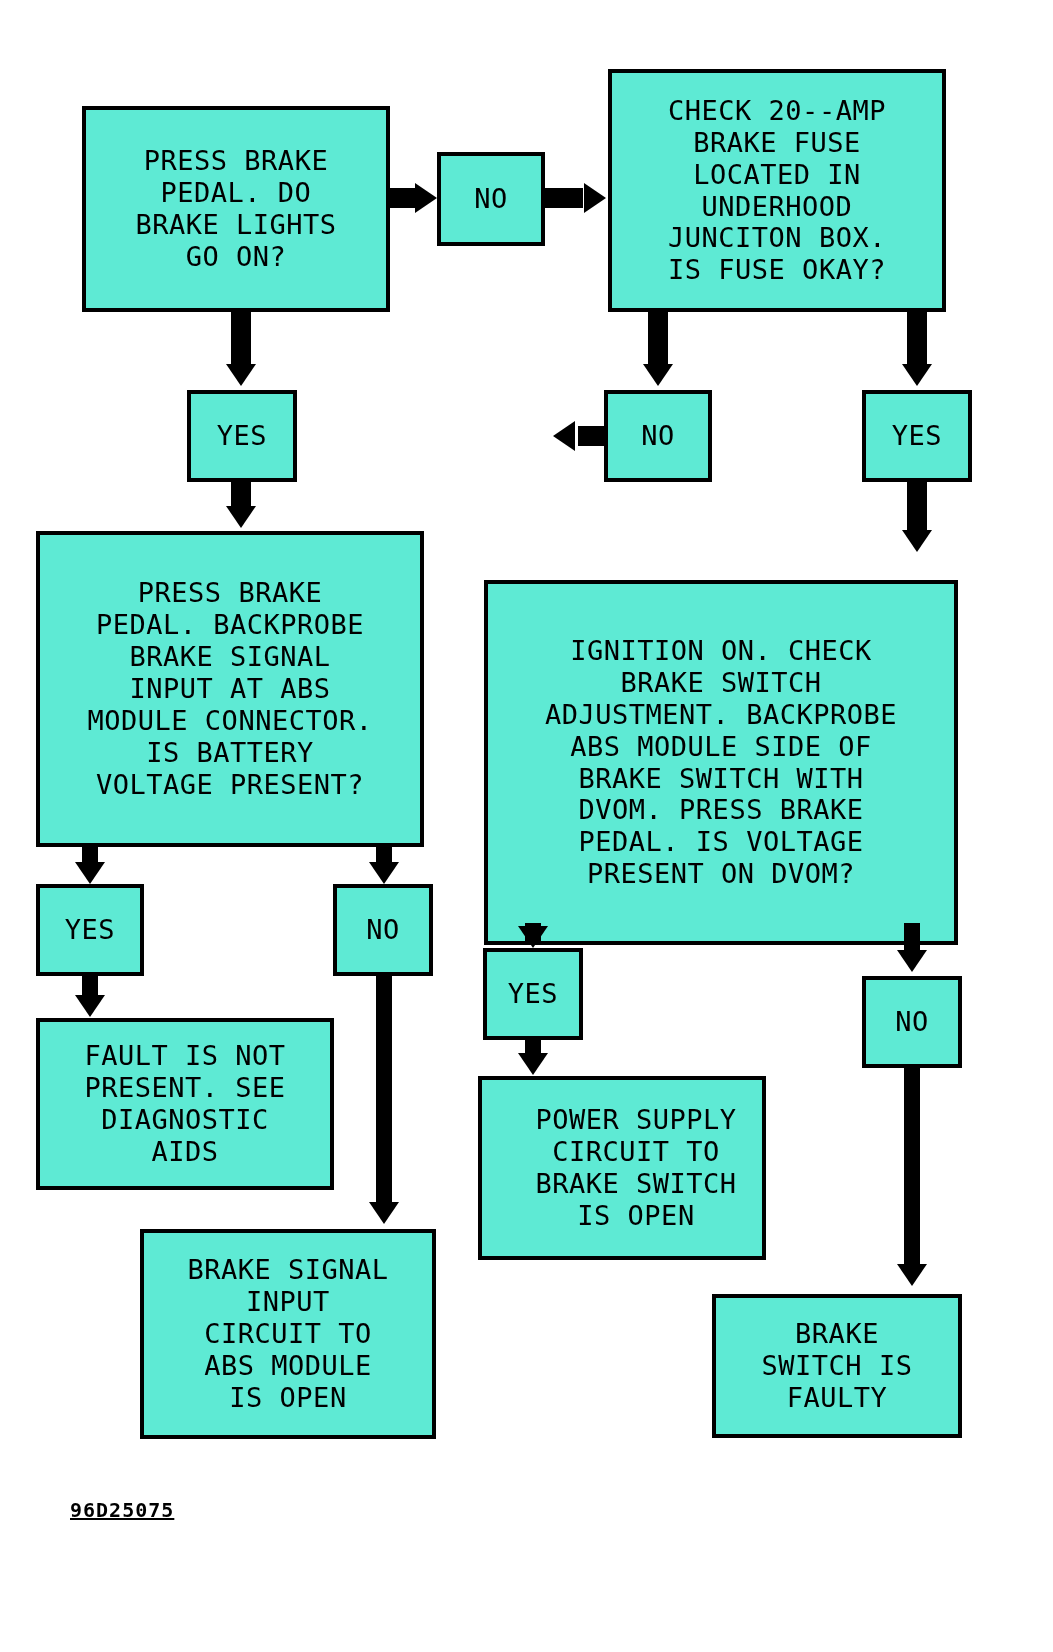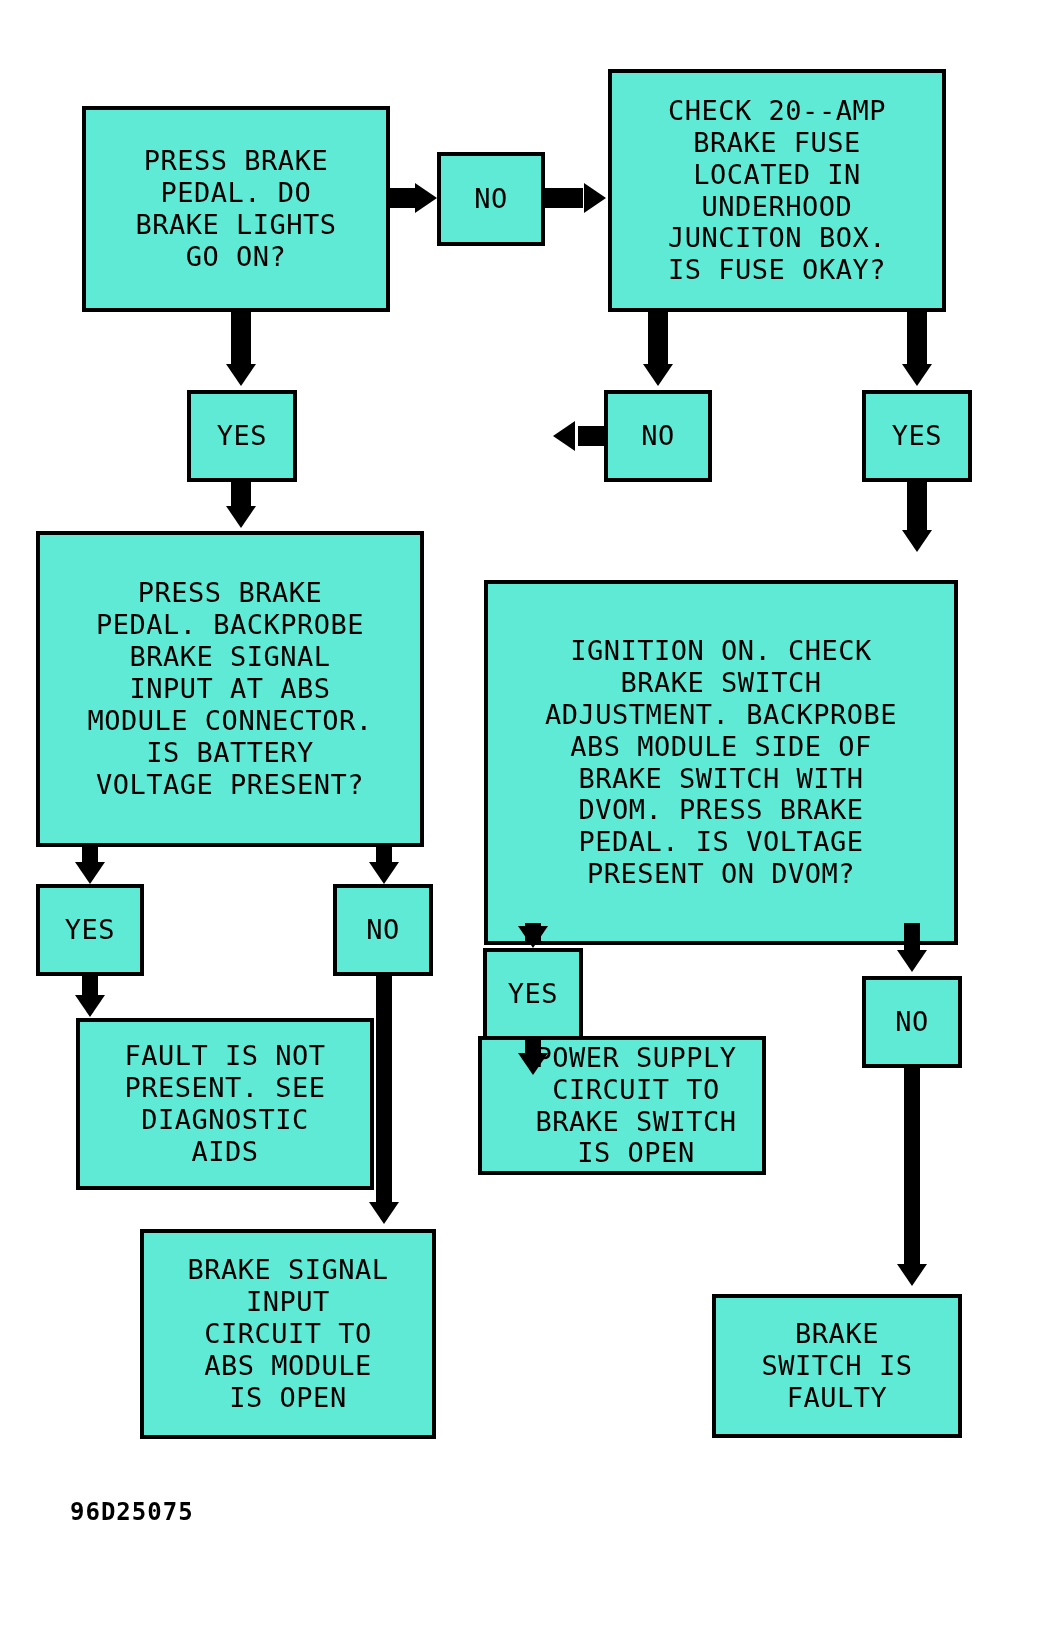--- a/index.html
+++ b/index.html
@@ -51,24 +51,25 @@
     border-left: 22px solid #000000;
   }
   .head-left {
     border-top: 15px solid transparent;
     border-bottom: 15px solid transparent;
     border-right: 22px solid #000000;
   }
   .caption {
     position: absolute;
     font-family: "DejaVu Sans Mono", "Liberation Mono", monospace;
-    font-size: 24px;
+    font-size: 20px;
     font-weight: bold;
     color: #000000;
     letter-spacing: 1px;
+    text-decoration: underline;
   }
 </style>
 </head>
 <body>
 
 <div id="canvas">
 
   <div class="node big" style="left:82px; top:106px; width:308px; height:206px;">PRESS BRAKE
 PEDAL. DO
 BRAKE LIGHTS
@@ -108,26 +109,26 @@
 PRESENT ON DVOM?</div>
 
   <div class="node small" style="left:36px; top:884px; width:108px; height:92px;">YES</div>
 
   <div class="node small" style="left:333px; top:884px; width:100px; height:92px;">NO</div>
 
   <div class="node small" style="left:483px; top:948px; width:100px; height:92px;">YES</div>
 
   <div class="node small" style="left:862px; top:976px; width:100px; height:92px;">NO</div>
 
-  <div class="node small" style="left:36px; top:1018px; width:298px; height:172px;margin-left:40px;">FAULT IS NOT
+  <div class="node small" style="left:36px; top:1018px; width:298px; height:172px;">FAULT IS NOT
 PRESENT. SEE
 DIAGNOSTIC
 AIDS</div>
 
-  <div class="node small" style="left:478px; top:1036px; width:288px; height:139px;padding-left:28px;">POWER SUPPLY
+  <div class="node small" style="left:478px; top:1076px; width:288px; height:184px;padding-left:28px;">POWER SUPPLY
 CIRCUIT TO
 BRAKE SWITCH
 IS OPEN</div>
 
   <div class="node small" style="left:140px; top:1229px; width:296px; height:210px;">BRAKE SIGNAL
 INPUT
 CIRCUIT TO
 ABS MODULE
 IS OPEN</div>
 

